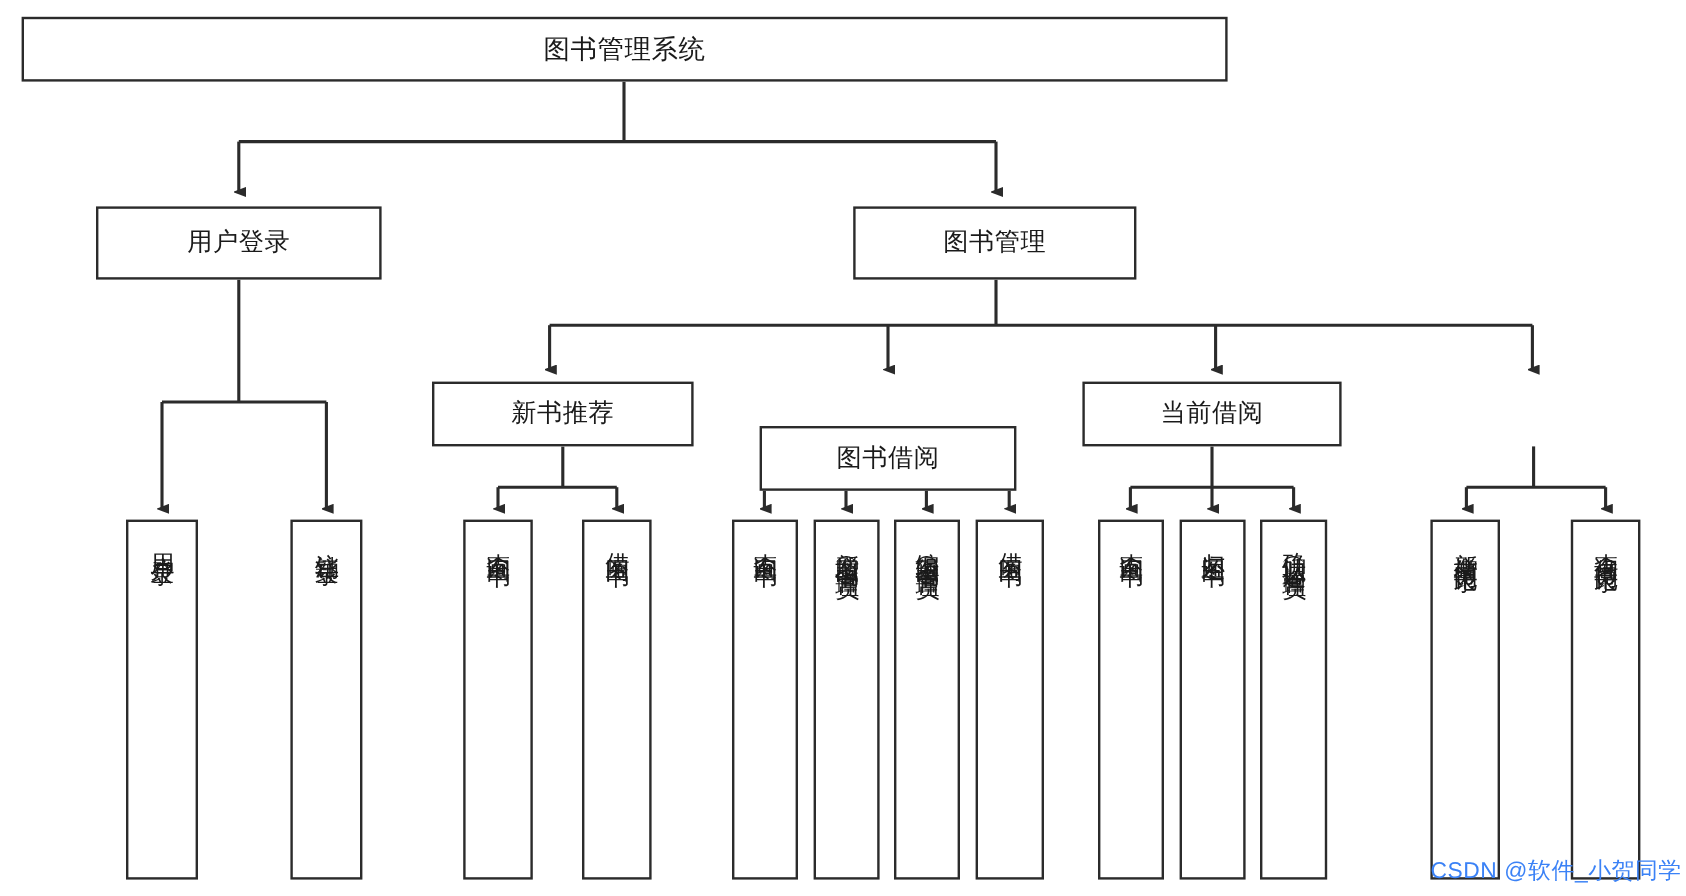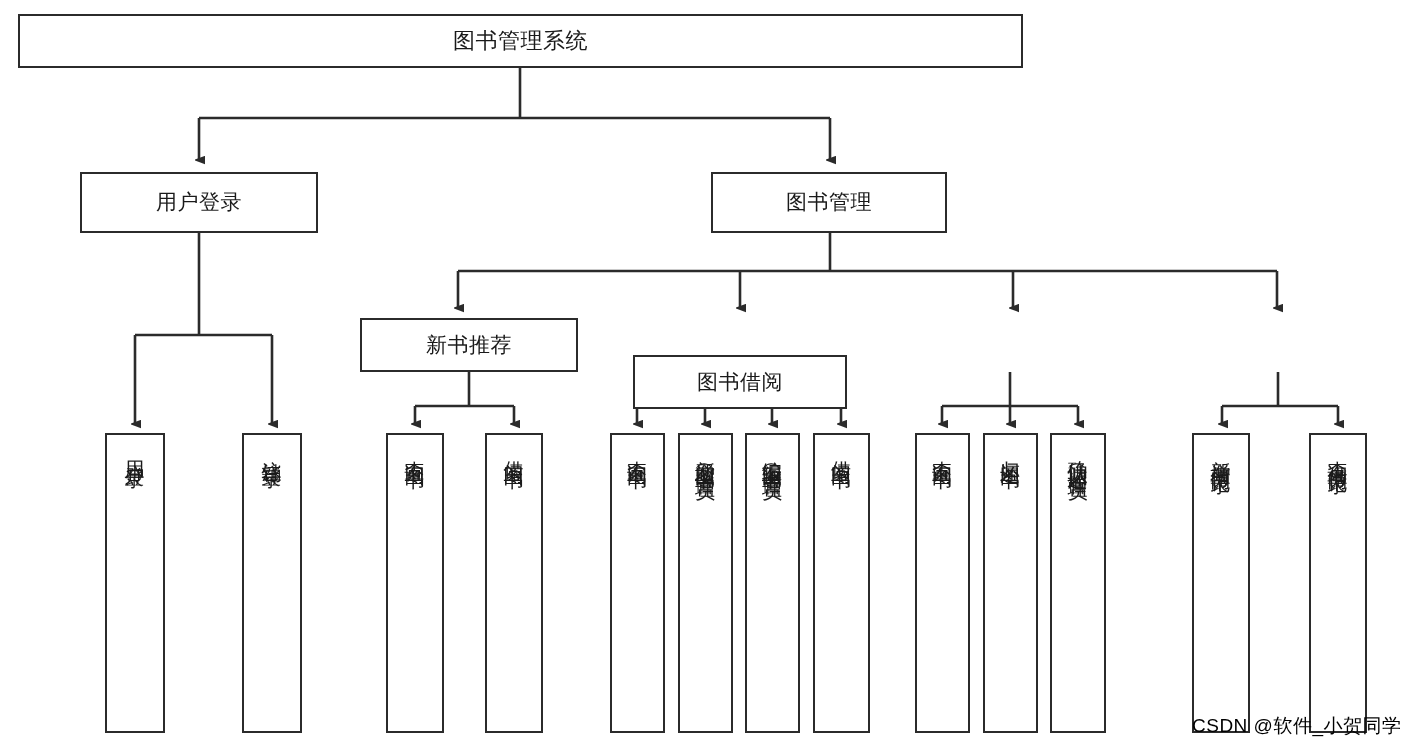--- a/index.html
+++ b/index.html
@@ -52,21 +52,21 @@
     font-size: 20px;
     letter-spacing: 3px;
     line-height: 1;
     white-space: nowrap;
   }
   .node.root .node-label {
     font-size: 22px;
   }
   .watermark {
     position: absolute;
-    color: #000000;
+    color: #3b82f6;
     font-size: 19px;
     letter-spacing: 0.5px;
     white-space: nowrap;
     z-index: 5;
     pointer-events: none;
   }
 </style>
 </head>
 <body>
 
@@ -136,20 +136,23 @@
   </div>
 
   <div class="node" style="left:711px; top:172px; width:236px; height:61px;">
     <span class="node-label">图书管理</span>
   </div>
 
   <div class="node" style="left:633px; top:318px; width:214px; height:54px;margin-top:37px;">
     <span class="node-label">图书借阅</span>
   </div>
 
+  <div class="node" style="left:902px; top:318px; width:216px; height:54px;">
+    <span class="node-label">当前借阅</span>
+  </div>
 
 
   <div class="node vertical" style="left:105px; top:433px; width:60px; height:300px;">
     <span class="node-label">用户登录</span>
   </div>
 
   <div class="node vertical" style="left:242px; top:433px; width:60px; height:300px;">
     <span class="node-label">注销登录</span>
   </div>
 

